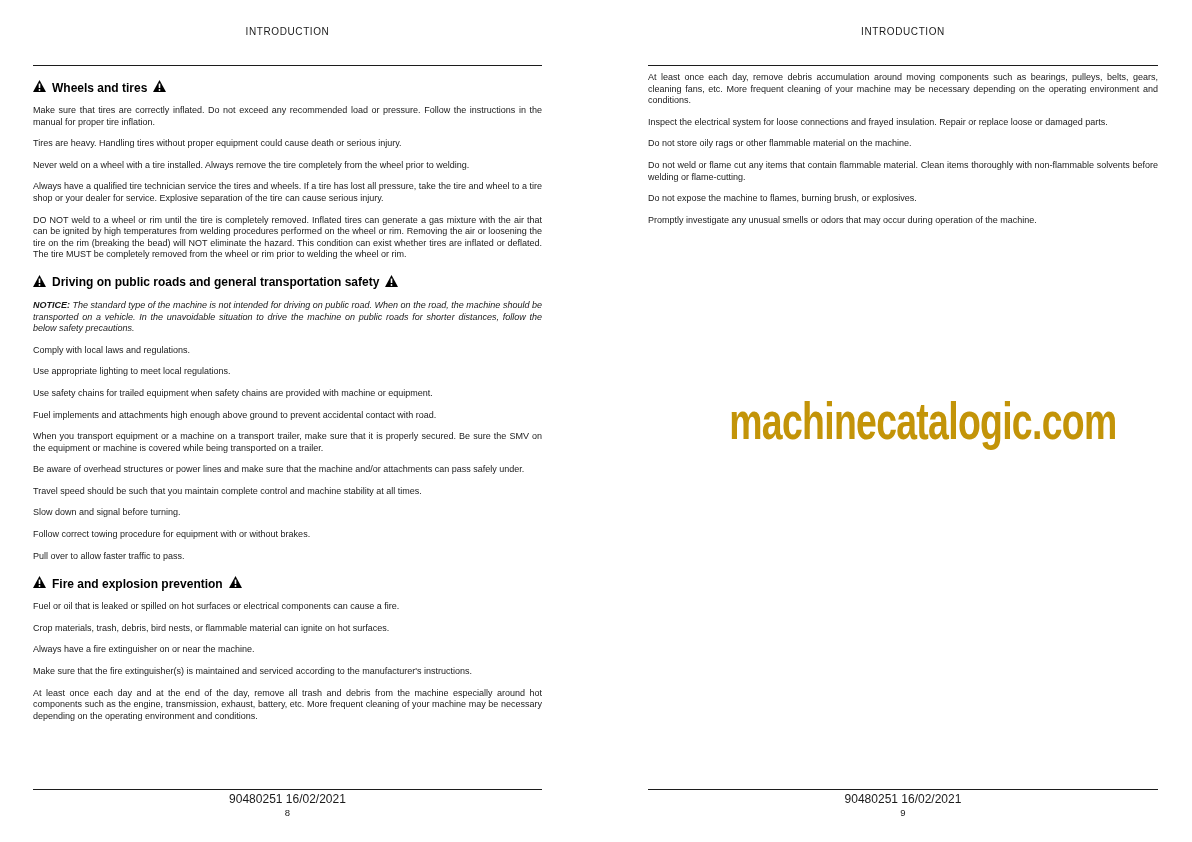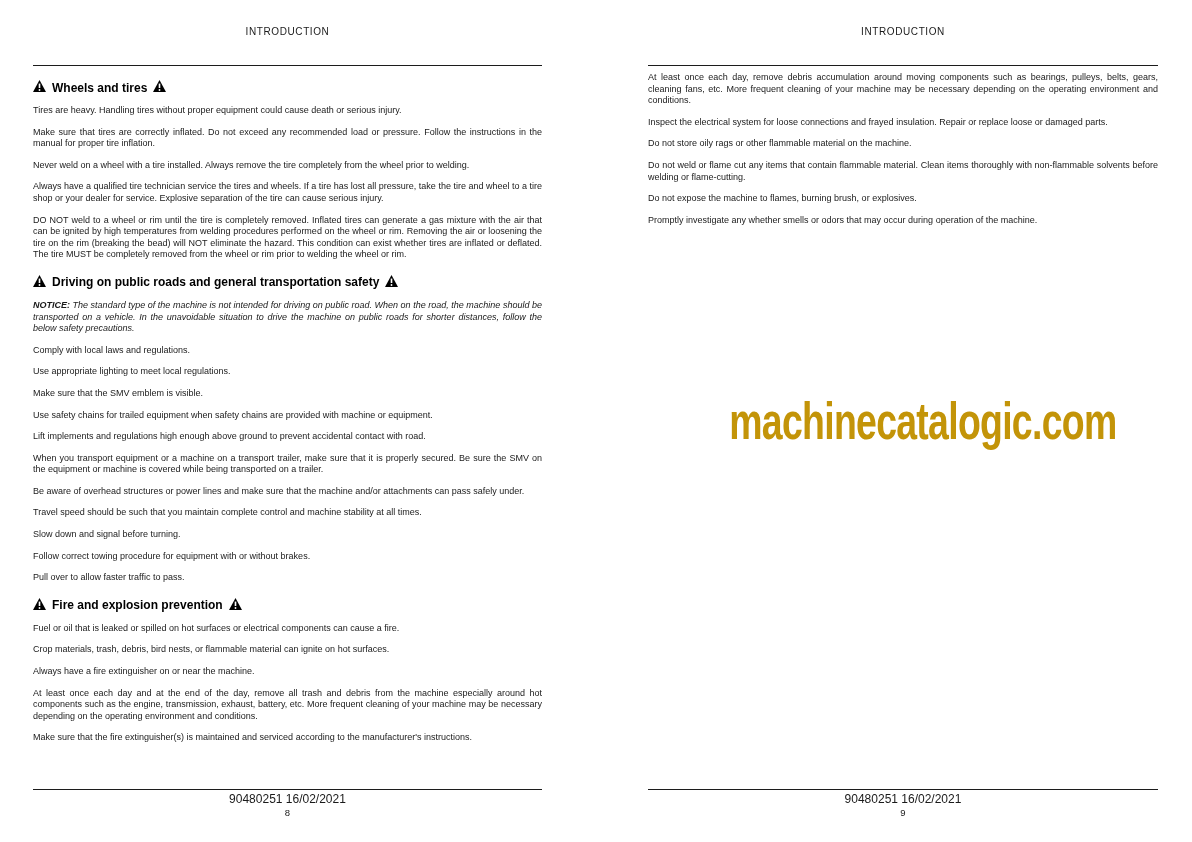--- a/index.html
+++ b/index.html
@@ -98,45 +98,44 @@
               <rect x="10.5" y="6.5" width="3" height="8.2" fill="#fff"></rect>
               <circle cx="12" cy="18.3" r="1.7" fill="#fff"></circle>
             </svg></span>
         <span>Wheels and tires</span>
         <span class="tri-icon"><svg width="13" height="12" viewBox="0 0 24 22">
               <path d="M12 0 L24 22 L0 22 Z" fill="#000"></path>
               <rect x="10.5" y="6.5" width="3" height="8.2" fill="#fff"></rect>
               <circle cx="12" cy="18.3" r="1.7" fill="#fff"></circle>
             </svg></span>
       </div>
+      <div class="para">Make sure that tires are correctly inflated.  Do not exceed any recommended load or pressure.  Follow the instructions in the manual for proper tire inflation.</div>
       <div class="para">Tires are heavy.  Handling tires without proper equipment could cause death or serious injury.</div>
-      <div class="para">Make sure that tires are correctly inflated.  Do not exceed any recommended load or pressure.  Follow the instructions in the manual for proper tire inflation.</div>
       <div class="para">Never weld on a wheel with a tire installed.  Always remove the tire completely from the wheel prior to welding.</div>
       <div class="para">Always have a qualified tire technician service the tires and wheels.  If a tire has lost all pressure, take the tire and wheel to a tire shop or your dealer for service.  Explosive separation of the tire can cause serious injury.</div>
       <div class="para">DO NOT weld to a wheel or rim until the tire is completely removed.  Inflated tires can generate a gas mixture with the air that can be ignited by high temperatures from welding procedures performed on the wheel or rim.  Removing the air or loosening the tire on the rim (breaking the bead) will NOT eliminate the hazard.  This condition can exist whether tires are inflated or deflated.  The tire MUST be completely removed from the wheel or rim prior to welding the wheel or rim.</div>
 
       <div class="section-heading">
         <span class="tri-icon"><svg width="13" height="12" viewBox="0 0 24 22">
               <path d="M12 0 L24 22 L0 22 Z" fill="#000"></path>
               <rect x="10.5" y="6.5" width="3" height="8.2" fill="#fff"></rect>
               <circle cx="12" cy="18.3" r="1.7" fill="#fff"></circle>
             </svg></span>
         <span>Driving on public roads and general transportation safety</span>
         <span class="tri-icon"><svg width="13" height="12" viewBox="0 0 24 22">
               <path d="M12 0 L24 22 L0 22 Z" fill="#000"></path>
               <rect x="10.5" y="6.5" width="3" height="8.2" fill="#fff"></rect>
               <circle cx="12" cy="18.3" r="1.7" fill="#fff"></circle>
             </svg></span>
       </div>
       <div class="para notice"><span class="notice-label">NOTICE:</span><span> The standard type of the machine is not intended for driving on public road.  When on the road, the machine should be transported on a vehicle.  In the unavoidable situation to drive the machine on public roads for shorter distances, follow the below safety precautions.</span></div>
       <div class="para">Comply with local laws and regulations.</div>
       <div class="para">Use appropriate lighting to meet local regulations.</div>
-      <div class="para">Make sure that the SMV emblem is visible.</div>
       <div class="para">Use safety chains for trailed equipment when safety chains are provided with machine or equipment.</div>
-      <div class="para">Lift implements and regulations high enough above ground to prevent accidental contact with road.</div>
+      <div class="para">Fuel implements and attachments high enough above ground to prevent accidental contact with road.</div>
       <div class="para">When you transport equipment or a machine on a transport trailer, make sure that it is properly secured.  Be sure the SMV on the equipment or machine is covered while being transported on a trailer.</div>
       <div class="para">Be aware of overhead structures or power lines and make sure that the machine and/or attachments can pass safely under.</div>
       <div class="para">Travel speed should be such that you maintain complete control and machine stability at all times.</div>
       <div class="para">Slow down and signal before turning.</div>
       <div class="para">Follow correct towing procedure for equipment with or without brakes.</div>
       <div class="para">Pull over to allow faster traffic to pass.</div>
 
       <div class="section-heading">
         <span class="tri-icon"><svg width="13" height="12" viewBox="0 0 24 22">
               <path d="M12 0 L24 22 L0 22 Z" fill="#000"></path>
@@ -146,42 +145,42 @@
         <span>Fire and explosion prevention</span>
         <span class="tri-icon"><svg width="13" height="12" viewBox="0 0 24 22">
               <path d="M12 0 L24 22 L0 22 Z" fill="#000"></path>
               <rect x="10.5" y="6.5" width="3" height="8.2" fill="#fff"></rect>
               <circle cx="12" cy="18.3" r="1.7" fill="#fff"></circle>
             </svg></span>
       </div>
       <div class="para">Fuel or oil that is leaked or spilled on hot surfaces or electrical components can cause a fire.</div>
       <div class="para">Crop materials, trash, debris, bird nests, or flammable material can ignite on hot surfaces.</div>
       <div class="para">Always have a fire extinguisher on or near the machine.</div>
+      <div class="para">Make sure that the fire extinguisher(s) is maintained and serviced according to the manufacturer's instructions.</div>
       <div class="para">At least once each day and at the end of the day, remove all trash and debris from the machine especially around hot components such as the engine, transmission, exhaust, battery, etc. More frequent cleaning of your machine may be necessary depending on the operating environment and conditions.</div>
-      <div class="para">Make sure that the fire extinguisher(s) is maintained and serviced according to the manufacturer's instructions.</div>
     </div>
 
     <div class="page-footer">
       <div class="footer-rule"></div>
       <div class="doc-code">90480251 16/02/2021</div>
       <div class="page-num">8</div>
     </div>
   </div>
 
   <div class="page page-right">
     <div class="page-header">INTRODUCTION</div>
     <div class="top-rule"></div>
 
     <div class="content">
       <div class="para" style="margin-top:6px">At least once each day, remove debris accumulation around moving components such as bearings, pulleys, belts, gears, cleaning fans, etc.  More frequent cleaning of your machine may be necessary depending on the operating environment and conditions.</div>
       <div class="para">Inspect the electrical system for loose connections and frayed insulation.  Repair or replace loose or damaged parts.</div>
       <div class="para">Do not store oily rags or other flammable material on the machine.</div>
       <div class="para">Do not weld or flame cut any items that contain flammable material.  Clean items thoroughly with non-flammable solvents before welding or flame-cutting.</div>
       <div class="para">Do not expose the machine to flames, burning brush, or explosives.</div>
-      <div class="para">Promptly investigate any whether smells or odors that may occur during operation of the machine.</div>
+      <div class="para">Promptly investigate any unusual smells or odors that may occur during operation of the machine.</div>
     </div>
 
     <div class="page-footer">
       <div class="footer-rule"></div>
       <div class="doc-code">90480251 16/02/2021</div>
       <div class="page-num">9</div>
     </div>
   </div>
 
   <div class="watermark-wrap">

